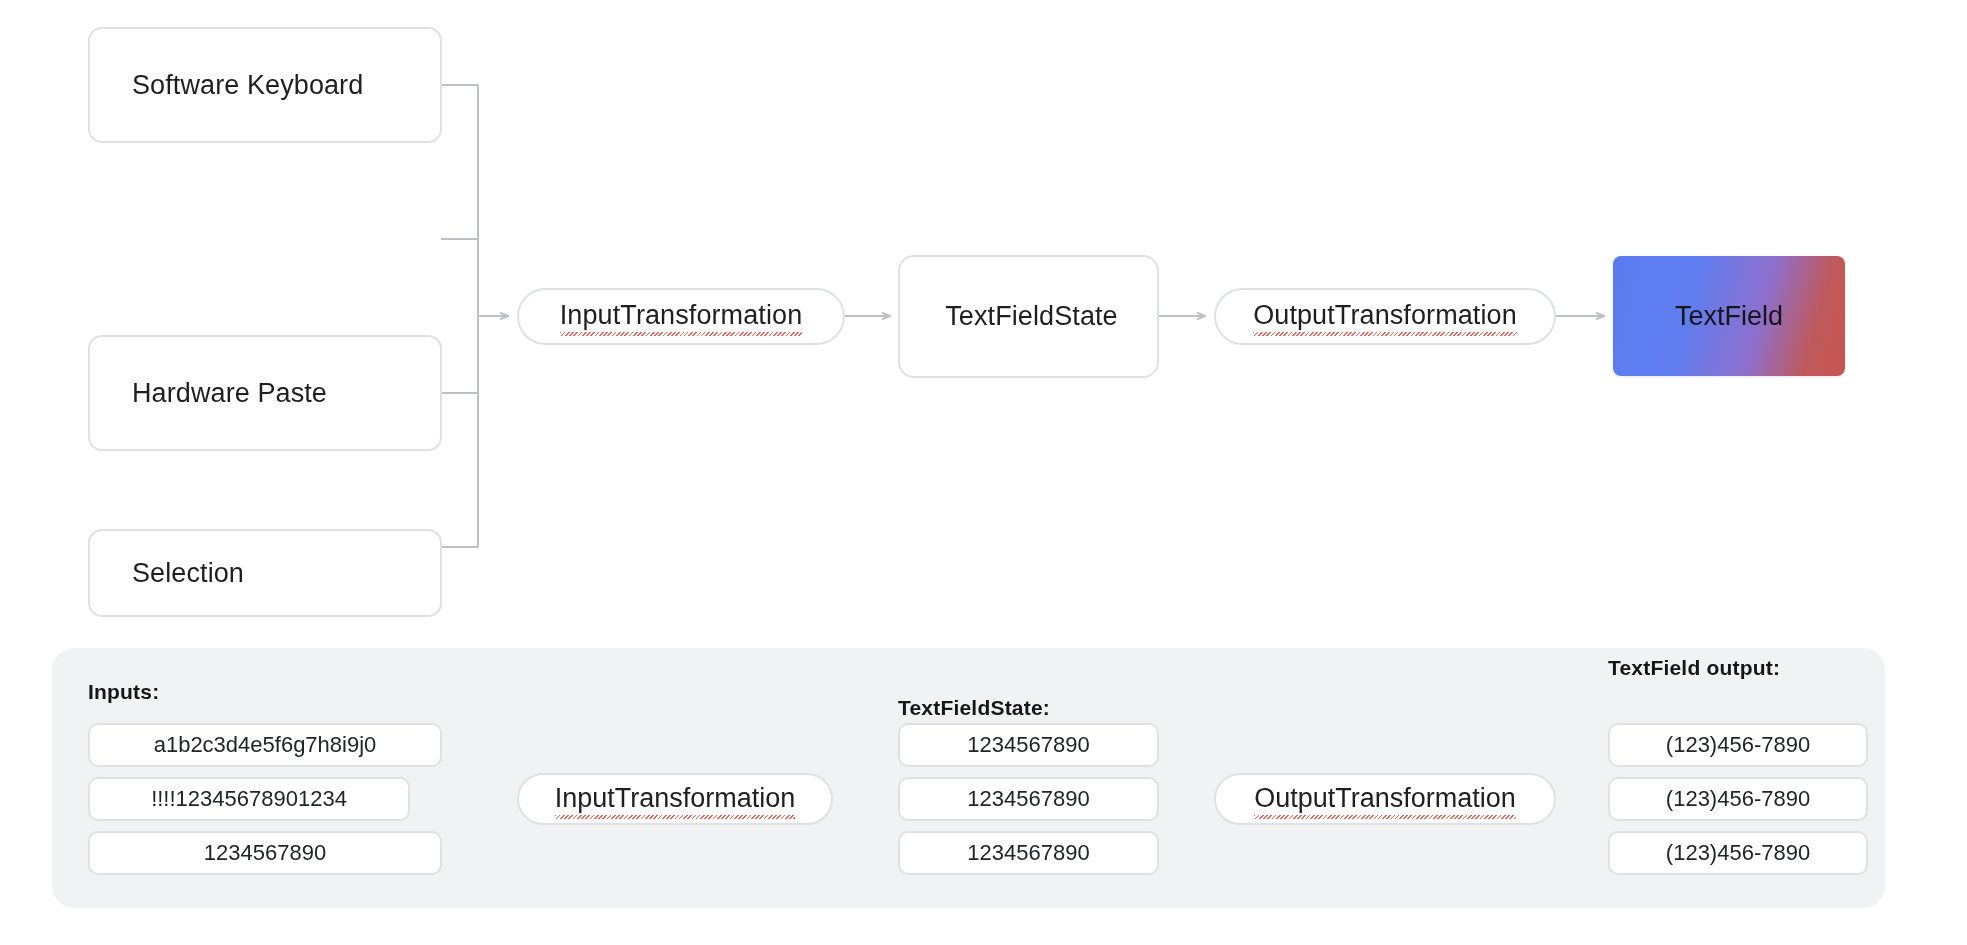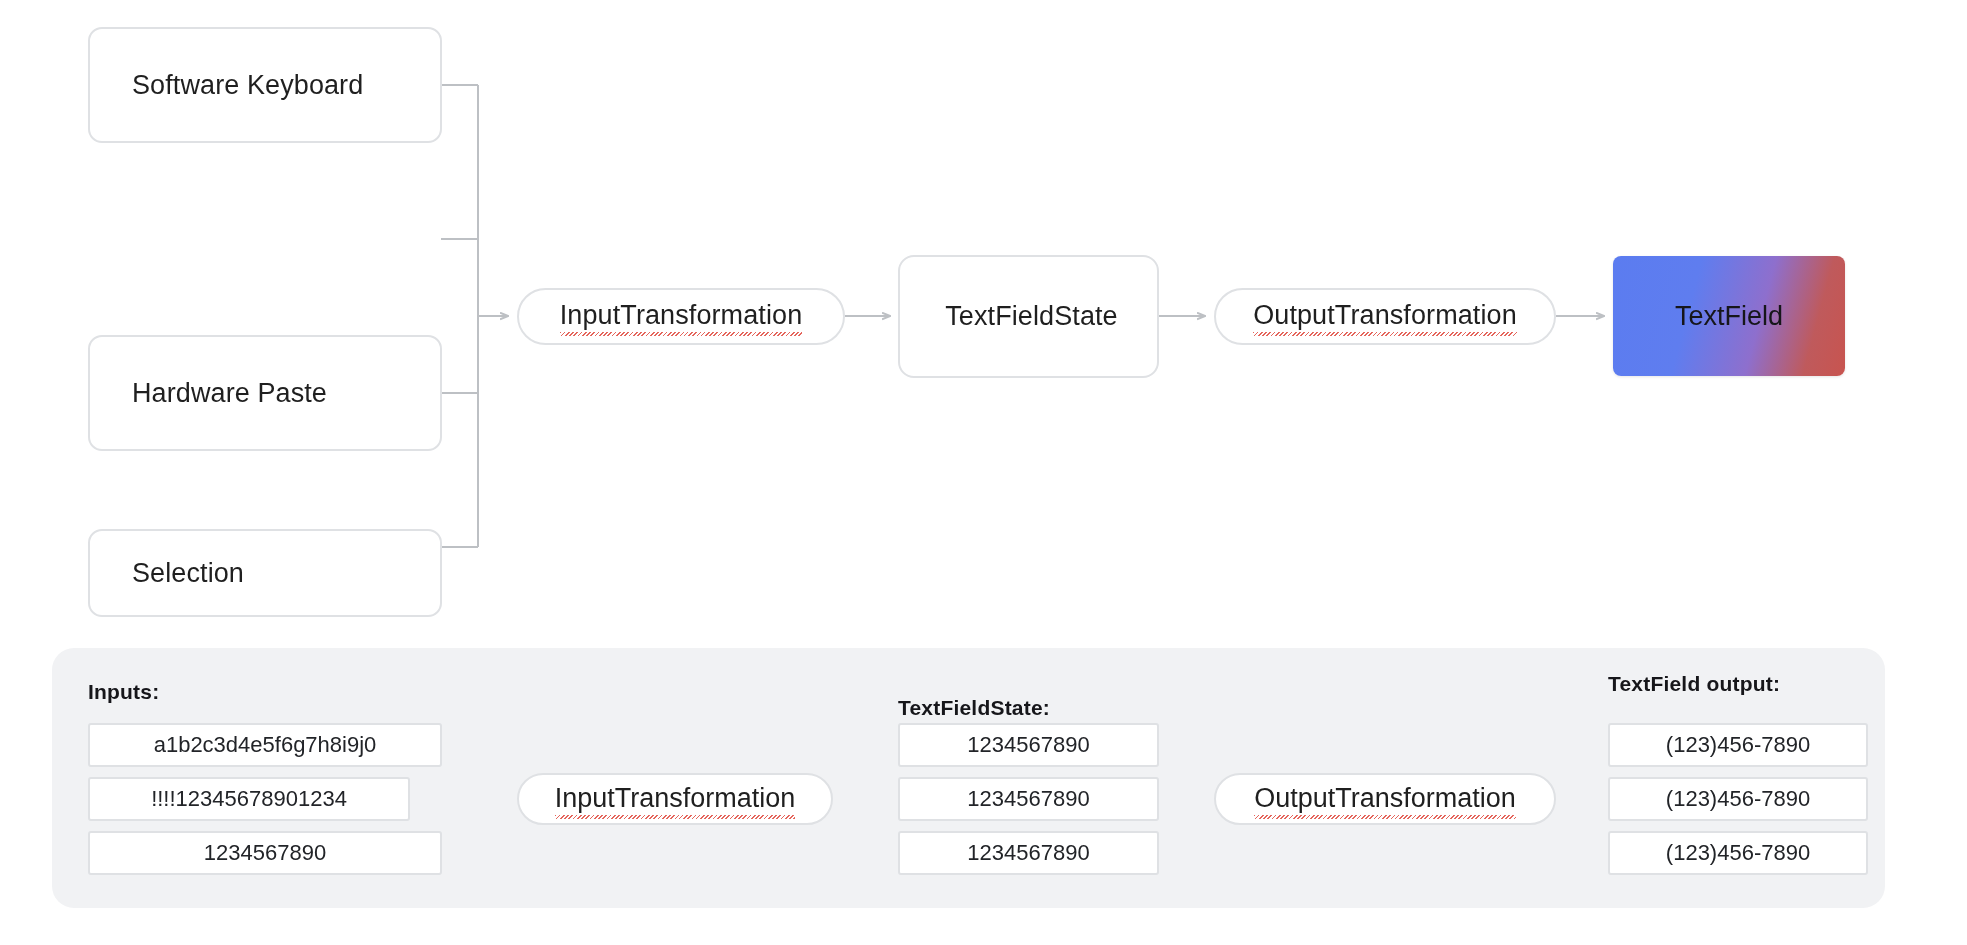--- a/index.html
+++ b/index.html
@@ -134,21 +134,21 @@
     white-space: nowrap;
     letter-spacing: .2px;
     text-align: center;
   }
   .val-box {
     position: absolute;
     box-sizing: border-box;
     height: 44px;
     background: #ffffff;
     border: 2px solid #dfe1e4;
-    border-radius: 3px;
+    border-radius: 10px;
     display: flex;
     align-items: center;
     justify-content: center;
     font-size: 22px;
     color: #222428;
     white-space: nowrap;
   }
   .panel-pill {
     position: absolute;
     box-sizing: border-box;
@@ -270,21 +270,21 @@
     <span>1234567890</span>
   </div>
   <div class="val-box" style="left:898px; top:831px; width:261px;">
     <span>1234567890</span>
   </div>
 
   <div class="panel-pill" style="left:1214px; top:773px; width:342px;">
     <span class="squiggle">OutputTransformation</span>
   </div>
 
-  <div class="panel-label" style="left:1608px; top:672px;">TextField output:</div>
+  <div class="panel-label" style="left:1608px; top:656px;">TextField output:</div>
 
   <div class="val-box" style="left:1608px; top:723px; width:260px;">
     <span>(123)456-7890</span>
   </div>
   <div class="val-box" style="left:1608px; top:777px; width:260px;">
     <span>(123)456-7890</span>
   </div>
   <div class="val-box" style="left:1608px; top:831px; width:260px;">
     <span>(123)456-7890</span>
   </div>

